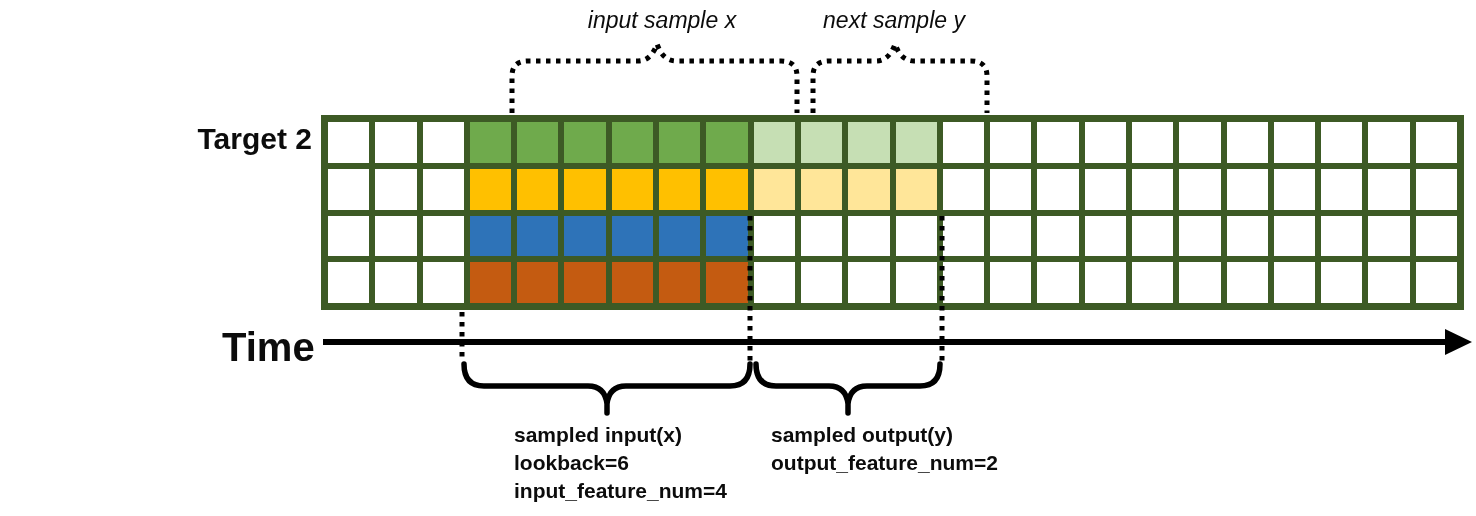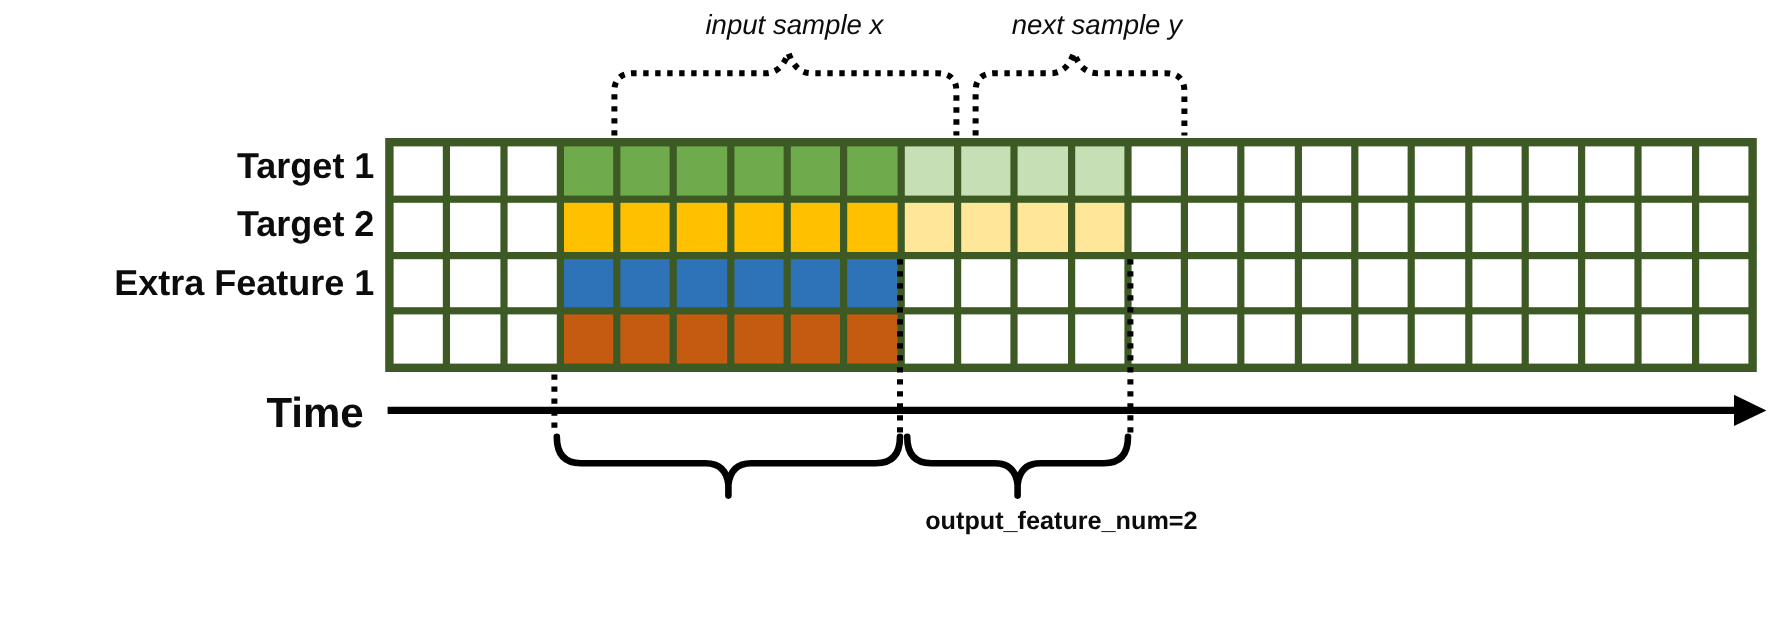--- a/index.html
+++ b/index.html
@@ -7,57 +7,55 @@
     position:relative;width:1476px;height:516px;background:#fff;overflow:hidden;
     font-family:"Liberation Sans",sans-serif;color:#0c0c0c;
   }
   .title{
     position:absolute;left:6px;top:4px;font-size:31px;font-weight:bold;letter-spacing:0px;
   }
   .next-label{
     position:absolute;top:7px;font-size:23px;font-style:italic;font-weight:500;transform:translateX(-50%);white-space:nowrap;
   }
   .next-label.x{left:662px;}
-  .next-label.y{left:914px;}
+  .next-label.y{left:894px;}
   .row-labels{
     position:absolute;left:0;top:115px;width:312px;height:195px;
     display:grid;grid-template-rows:repeat(4,1fr);align-items:center;justify-items:end;
   }
   .row-label{font-size:30px;font-weight:bold;white-space:nowrap;line-height:1;}
   .grid{
     position:absolute;left:321px;top:115px;width:1143px;height:195px;
     background:var(--grid-line,#3d5a25);
     box-sizing:border-box;padding:7px;
     display:grid;grid-template-columns:repeat(24,1fr);grid-template-rows:repeat(4,1fr);
     gap:6px;
   }
   .cell{background:#ffffff;}
   .time-label{
-    position:absolute;left:222px;top:325px;font-size:35px;font-weight:bold;text-align:right;
+    position:absolute;left:222px;top:325px;font-size:40px;font-weight:bold;text-align:right;
   }
   .overlay{position:absolute;left:0;top:0;pointer-events:none;}
   .bottom-text{
     position:absolute;top:421px;font-size:21px;font-weight:bold;line-height:28px;white-space:nowrap;
   }
   .bottom-text.input{left:514px;}
   .bottom-text.output{left:771px;}
 </style>
 </head>
 <body>
 
 <div class="canvas">
 
 
   <div class="next-label x">input sample x</div>
   <div class="next-label y">next sample y</div>
 
   <div class="row-labels">
-    <div class="row-label">Target 1</div>
     <div class="row-label">Target 2</div>
-    <div class="row-label">Extra Feature 1</div>
   </div>
 
   <div class="grid" id="grid">
       <div class="cell" style="background: rgb(255, 255, 255);"></div>
       <div class="cell" style="background: rgb(255, 255, 255);"></div>
       <div class="cell" style="background: rgb(255, 255, 255);"></div>
       <div class="cell" style="background: rgb(111, 170, 76);"></div>
       <div class="cell" style="background: rgb(111, 170, 76);"></div>
       <div class="cell" style="background: rgb(111, 170, 76);"></div>
       <div class="cell" style="background: rgb(111, 170, 76);"></div>
@@ -167,17 +165,23 @@
 
     <line x1="462" y1="312" x2="462" y2="362" stroke="#000" stroke-width="5" stroke-dasharray="4.5 5.5"></line>
     <line x1="750" y1="216" x2="750" y2="362" stroke="#000" stroke-width="5" stroke-dasharray="4.5 5.5"></line>
     <line x1="942" y1="216" x2="942" y2="362" stroke="#000" stroke-width="5" stroke-dasharray="4.5 5.5"></line>
 
     <path d="M 464 364 Q 464 386 484 386 L 588 386 Q 605 386 607 404 L 607 413 M 750 364 Q 750 386 730 386 L 626 386 Q 609 386 607 404" fill="none" stroke="#000" stroke-width="5.5" stroke-linecap="round"></path>
 
     <path d="M 756 364 Q 756 386 776 386 L 829 386 Q 846 386 848 404 L 848 413 M 940 364 Q 940 386 920 386 L 867 386 Q 850 386 848 404" fill="none" stroke="#000" stroke-width="5.5" stroke-linecap="round"></path>
   </svg>
 
+  <div class="bottom-text input">
+    <div>sampled input(x)</div>
+    <div>lookback=6</div>
+    <div>input_feature_num=4</div>
+  </div>
   <div class="bottom-text output">
+    <div>sampled output(y)</div>
     <div>output_feature_num=2</div>
   </div>
 
 </div>
 
 </body></html>

